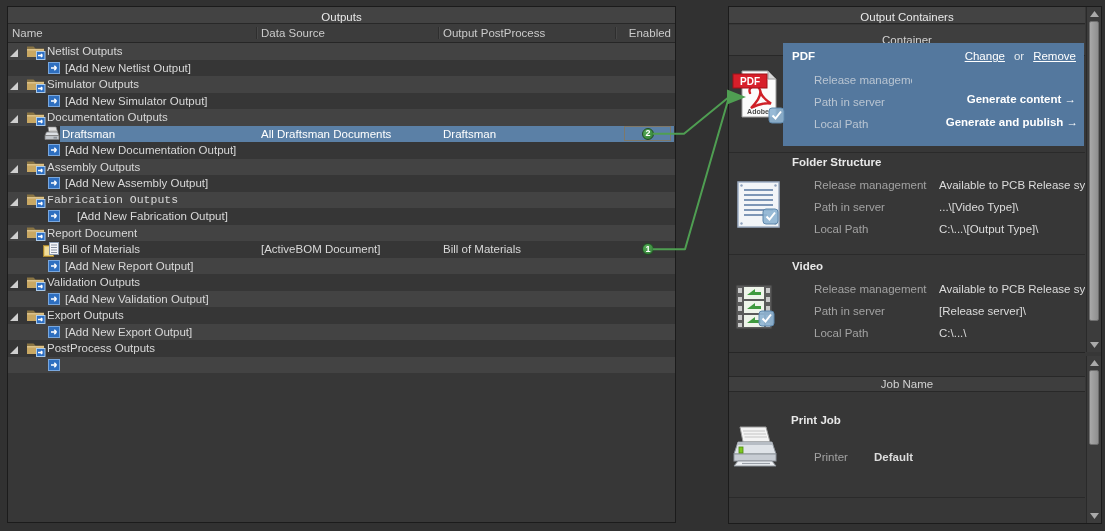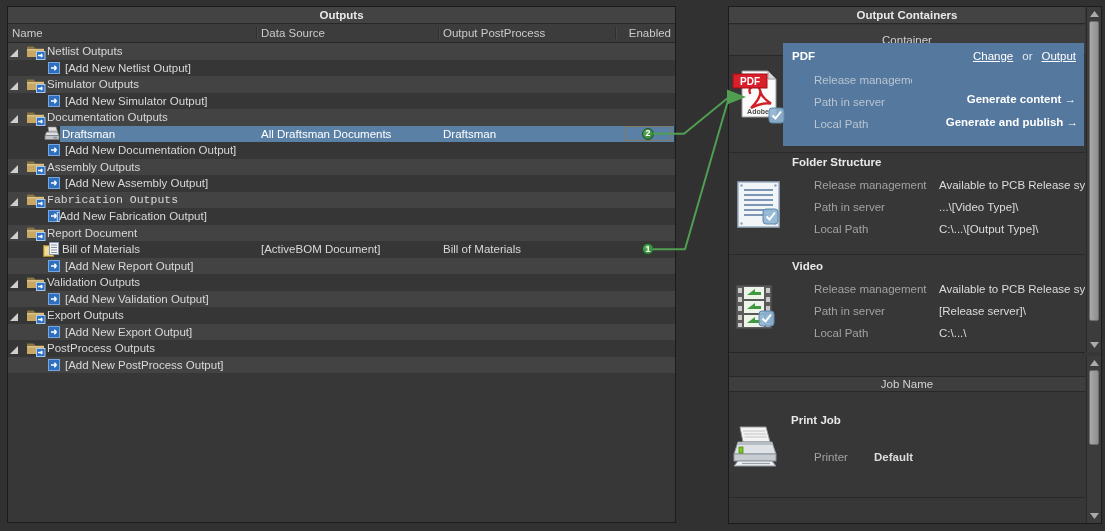--- a/index.html
+++ b/index.html
@@ -2,22 +2,22 @@
 <html><head>
 <meta charset="utf-8">
 <style>
   html,body{margin:0;padding:0;background:#313131;}
   #app{position:relative;width:1105px;height:531px;background:#313131;overflow:hidden;
        font-family:"Liberation Sans",sans-serif;font-size:11.5px;color:#d8d8d8;
        -webkit-font-smoothing:antialiased;}
   .abs{position:absolute;}
   .panel{position:absolute;background:#373737;border:1px solid #1b1b1b;box-sizing:border-box;}
   .titlebar{position:absolute;background:#434343;border-bottom:1px solid #282828;
-            display:flex;align-items:center;justify-content:center;
-            font-weight:bold;color:#e9e9e9;box-sizing:border-box;}
+            display:flex;align-items:flex-end;justify-content:center;
+            font-weight:normal;color:#e9e9e9;box-sizing:border-box;}
   .subbar{position:absolute;background:#3e3e3e;border-bottom:1px solid #282828;
           display:flex;align-items:center;justify-content:center;color:#d2d2d2;box-sizing:border-box;}
   
   .colhdr{position:absolute;background:#3c3c3c;border-bottom:1px solid #262626;box-sizing:border-box;color:#cbcbcb;}
   .colhdr span{position:absolute;top:0;height:100%;display:flex;align-items:center;white-space:nowrap;}
   .vsep{position:absolute;top:3px;bottom:3px;width:1px;background:#2e2e2e;border-right:1px solid #474747;}
   
   .trow{position:absolute;left:8px;width:667px;height:16.5px;}
   .trow.light{background:#434343;}
   .trow.dark{background:#363636;}
@@ -175,21 +175,21 @@
             <rect x="10.5" y="7.5" width="8.5" height="8" fill="#2d6fc4" stroke="#b7d4f1" stroke-width="0.9"></rect>
             <path d="M12 11.5 L16.6 11.5 M16.6 11.5 L14.9 9.9 M16.6 11.5 L14.9 13.1" stroke="#ffffff" stroke-width="1.3" fill="none"></path>
           </svg></span>
         <span class="lbl" style="left:39px;font-family:Liberation Mono, monospace;">Fabrication Outputs</span>
       </div>
       <div class="trow dark" style="top: 208px;">
         <span class="icon" style="left:40px;top:2px;"><svg width="12" height="12">
             <rect x="0.5" y="0.5" width="11" height="11" fill="#2e6fc0" stroke="#79a7dd" stroke-width="1"></rect>
             <path d="M3 6 L8.5 6 M8.5 6 L6.3 3.8 M8.5 6 L6.3 8.2" stroke="#ffffff" stroke-width="1.5" fill="none"></path>
           </svg></span>
-        <span class="lbl" style="left:48px;">[Add New Fabrication Output]</span>
+        <span class="lbl" style="left:69px;">[Add New Fabrication Output]</span>
       </div>
       <div class="trow light" style="top: 224.5px;">
         <span class="icon" style="left:2px;top:4px;"><svg width="8" height="8">
             <polygon points="0,8 8,0 8,8" fill="#cfcfcf"></polygon>
           </svg></span>
         <span class="icon" style="left:18px;top:0.5px;"><svg width="20" height="16">
             <path d="M1 2.5 L7.5 2.5 L9.5 4.5 L18 4.5 L18 13 L1 13 Z" fill="#8a7544"></path>
             <path d="M1 5 L18 5 L18 13 L1 13 Z" fill="#c9a863"></path>
             <path d="M1 5 L18 5 L18 6.5 L1 6.5 Z" fill="#dcc28a"></path>
             <rect x="10.5" y="7.5" width="8.5" height="8" fill="#2d6fc4" stroke="#b7d4f1" stroke-width="0.9"></rect>
@@ -267,39 +267,38 @@
             <rect x="10.5" y="7.5" width="8.5" height="8" fill="#2d6fc4" stroke="#b7d4f1" stroke-width="0.9"></rect>
             <path d="M12 11.5 L16.6 11.5 M16.6 11.5 L14.9 9.9 M16.6 11.5 L14.9 13.1" stroke="#ffffff" stroke-width="1.3" fill="none"></path>
           </svg></span>
         <span class="lbl" style="left:39px;">PostProcess Outputs</span>
       </div>
       <div class="trow light" style="top: 356.5px;">
         <span class="icon" style="left:40px;top:2px;"><svg width="12" height="12">
             <rect x="0.5" y="0.5" width="11" height="11" fill="#2e6fc0" stroke="#79a7dd" stroke-width="1"></rect>
             <path d="M3 6 L8.5 6 M8.5 6 L6.3 3.8 M8.5 6 L6.3 8.2" stroke="#ffffff" stroke-width="1.5" fill="none"></path>
           </svg></span>
-        <span class="lbl" style="left:57px;">[Add New PostProcess Output]</span>
       </div>
     </div>
 
   <div class="panel" style="left:728px;top:6px;width:374px;height:518px;"></div>
   <div class="titlebar" style="left:729px;top:7px;width:356px;height:17px;">
     <span>Output Containers</span>
   </div>
   <div class="subbar" style="left:729px;top:25px;width:356px;height:31px;">
     <span>Container</span>
   </div>
 
   <div class="cblock onblue" style="left:729px;top:42px;width:356px;height:105px;">
     <div class="abs" style="left:54px;top:1px;width:301px;height:103px;background:#54789e;"></div>
     <div class="ctitle" style="left:63px;top:8px;">PDF</div>
     <div class="linkrow" style="top:8px;right:9px;">
       <span class="lnk">Change</span>
       <span class="or">or</span>
-      <span class="lnk">Output</span>
+      <span class="lnk">Remove</span>
     </div>
     <div class="clabel" style="left:85px;top:32px;width:98px;">Release management</div>
     <div class="clabel" style="left:85px;top:54px;width:120px;">Path in server</div>
     <div class="clabel" style="left:85px;top:76px;width:120px;">Local Path</div>
     <div class="action" style="top:51px;right:9px;">
       <span>Generate content</span>
       <span>→</span>
     </div>
     <div class="action" style="top:74px;right:7px;">
       <span>Generate and publish</span>

